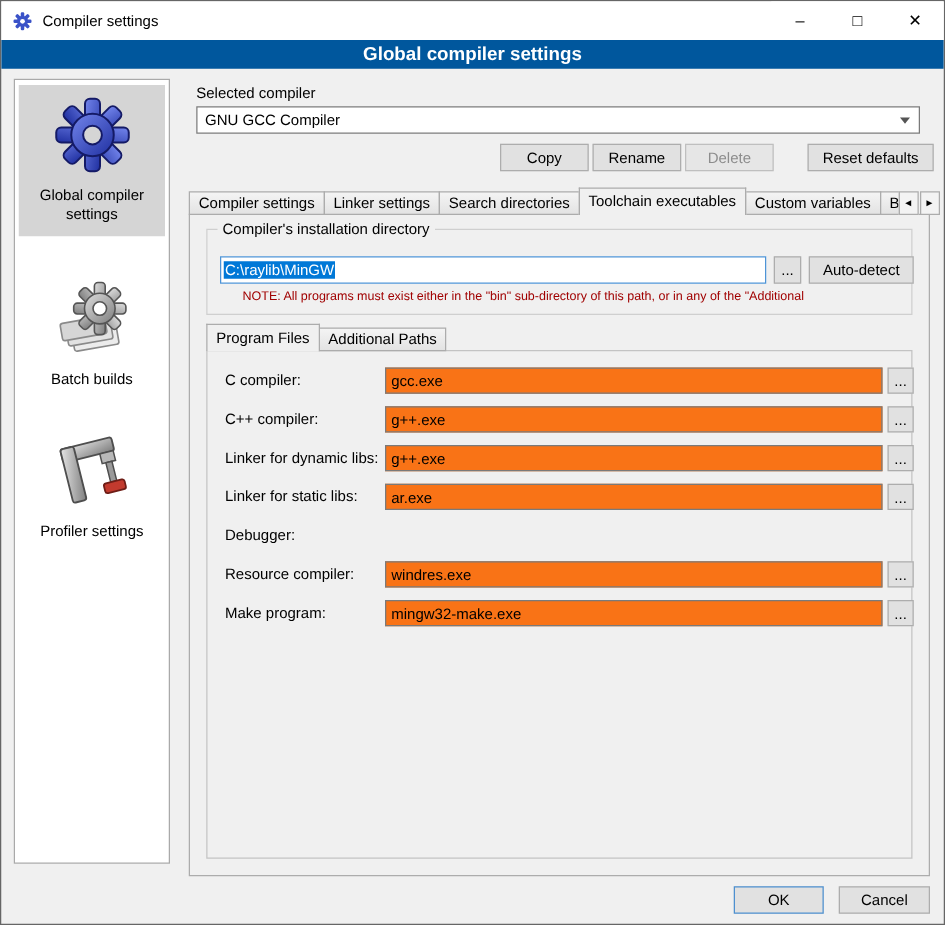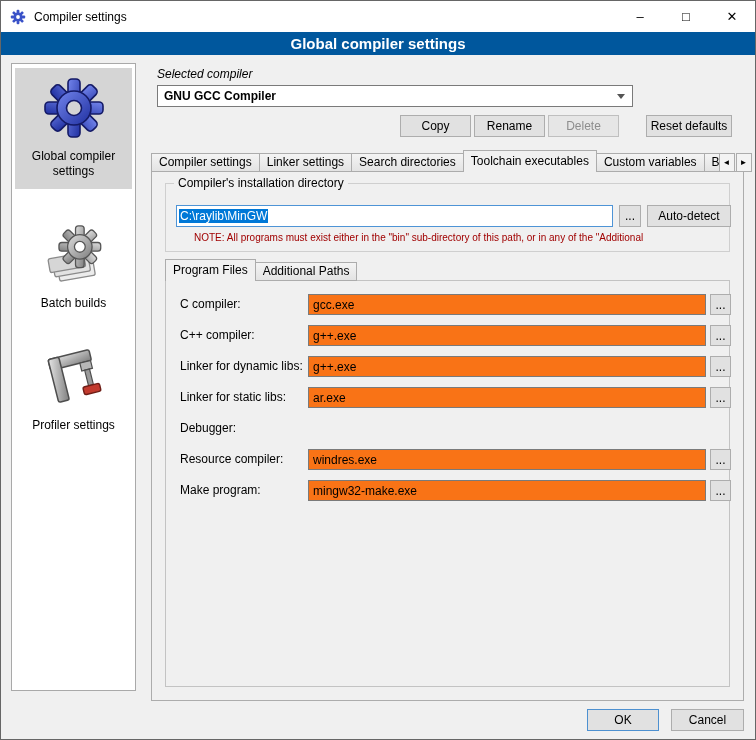--- a/index.html
+++ b/index.html
@@ -20,34 +20,34 @@
   
   .sidebar{position:absolute;left:10px;top:62px;width:125px;height:628px;background:#FFF;
     border:1px solid #A9A9A9;box-sizing:border-box;overflow:hidden;}
   .side-item{width:117px;margin:4px auto 0;display:flex;flex-direction:column;align-items:center;padding:8px 0 10px;cursor:default;}
   .side-item.selected{background:#D5D5D5;}
   .side-item.sp2{margin-top:16px;}
   .side-item.sp3{margin-top:26px;}
   .icon64{width:64px;height:64px;}
   .side-label{margin-top:9px;text-align:center;line-height:15px;}
   
-  .lbl{position:absolute;font-style:italic;}
+  .lbl{position:absolute;}
   .lbl-selcomp{left:156px;top:66px;}
-  .combo-main{position:absolute;left:156px;top:84px;width:476px;height:22px;background:#FFF;
-    border:1px solid #7A7A7A;box-sizing:border-box;display:flex;align-items:center;padding:0 22px 0 6px;font-weight:bold;}
+  .combo-main{position:absolute;left:156px;top:84px;width:579px;height:22px;background:#FFF;
+    border:1px solid #7A7A7A;box-sizing:border-box;display:flex;align-items:center;padding:0 22px 0 6px;}
   .chev{position:absolute;right:7px;top:50%;margin-top:-2px;width:0;height:0;
     border-left:4px solid transparent;border-right:4px solid transparent;border-top:5px solid #555;}
   .btn{position:absolute;height:22px;background:#E1E1E1;border:1px solid #ADADAD;box-sizing:border-box;
     font-family:inherit;font-size:12px;color:#000;padding:0;cursor:default;}
   .btn:disabled{color:#8D8D8D;border-color:#BFBFBF;background:#E6E6E6;}
   .b-setdefault{left:256px;top:114px;width:140px;}
   .b-copy{left:399px;top:114px;width:71px;}
   .b-rename{left:473px;top:114px;width:71px;}
   .b-delete{left:547px;top:114px;width:71px;}
-  .b-reset{left:645px;top:114px;width:86px;}
+  .b-reset{left:645px;top:114px;width:101px;}
   
   .tabs{position:absolute;left:150px;top:149px;right:11px;height:22px;display:flex;align-items:flex-end;z-index:2;white-space:nowrap;}
   .tab{height:19px;line-height:17px;padding:0 7px;background:linear-gradient(#F4F4F4,#E3E3E3);
     border:1px solid #ACACAC;box-sizing:border-box;margin-right:-1px;flex:0 0 auto;cursor:default;overflow:hidden;}
   .tab.active{height:22px;line-height:21px;background:#F0F0F0;border-bottom:none;position:relative;z-index:3;}
   .tab.truncated{flex:0 1 auto;min-width:0;max-width:42px;}
   .tab-scroll{width:16px;height:19px;flex:0 0 auto;border:1px solid #ACACAC;background:#F3F3F3;
     font-size:8px;line-height:17px;text-align:center;box-sizing:border-box;margin-left:1px;cursor:default;}
   .tab-scroll.first{margin-left:auto;}
   

